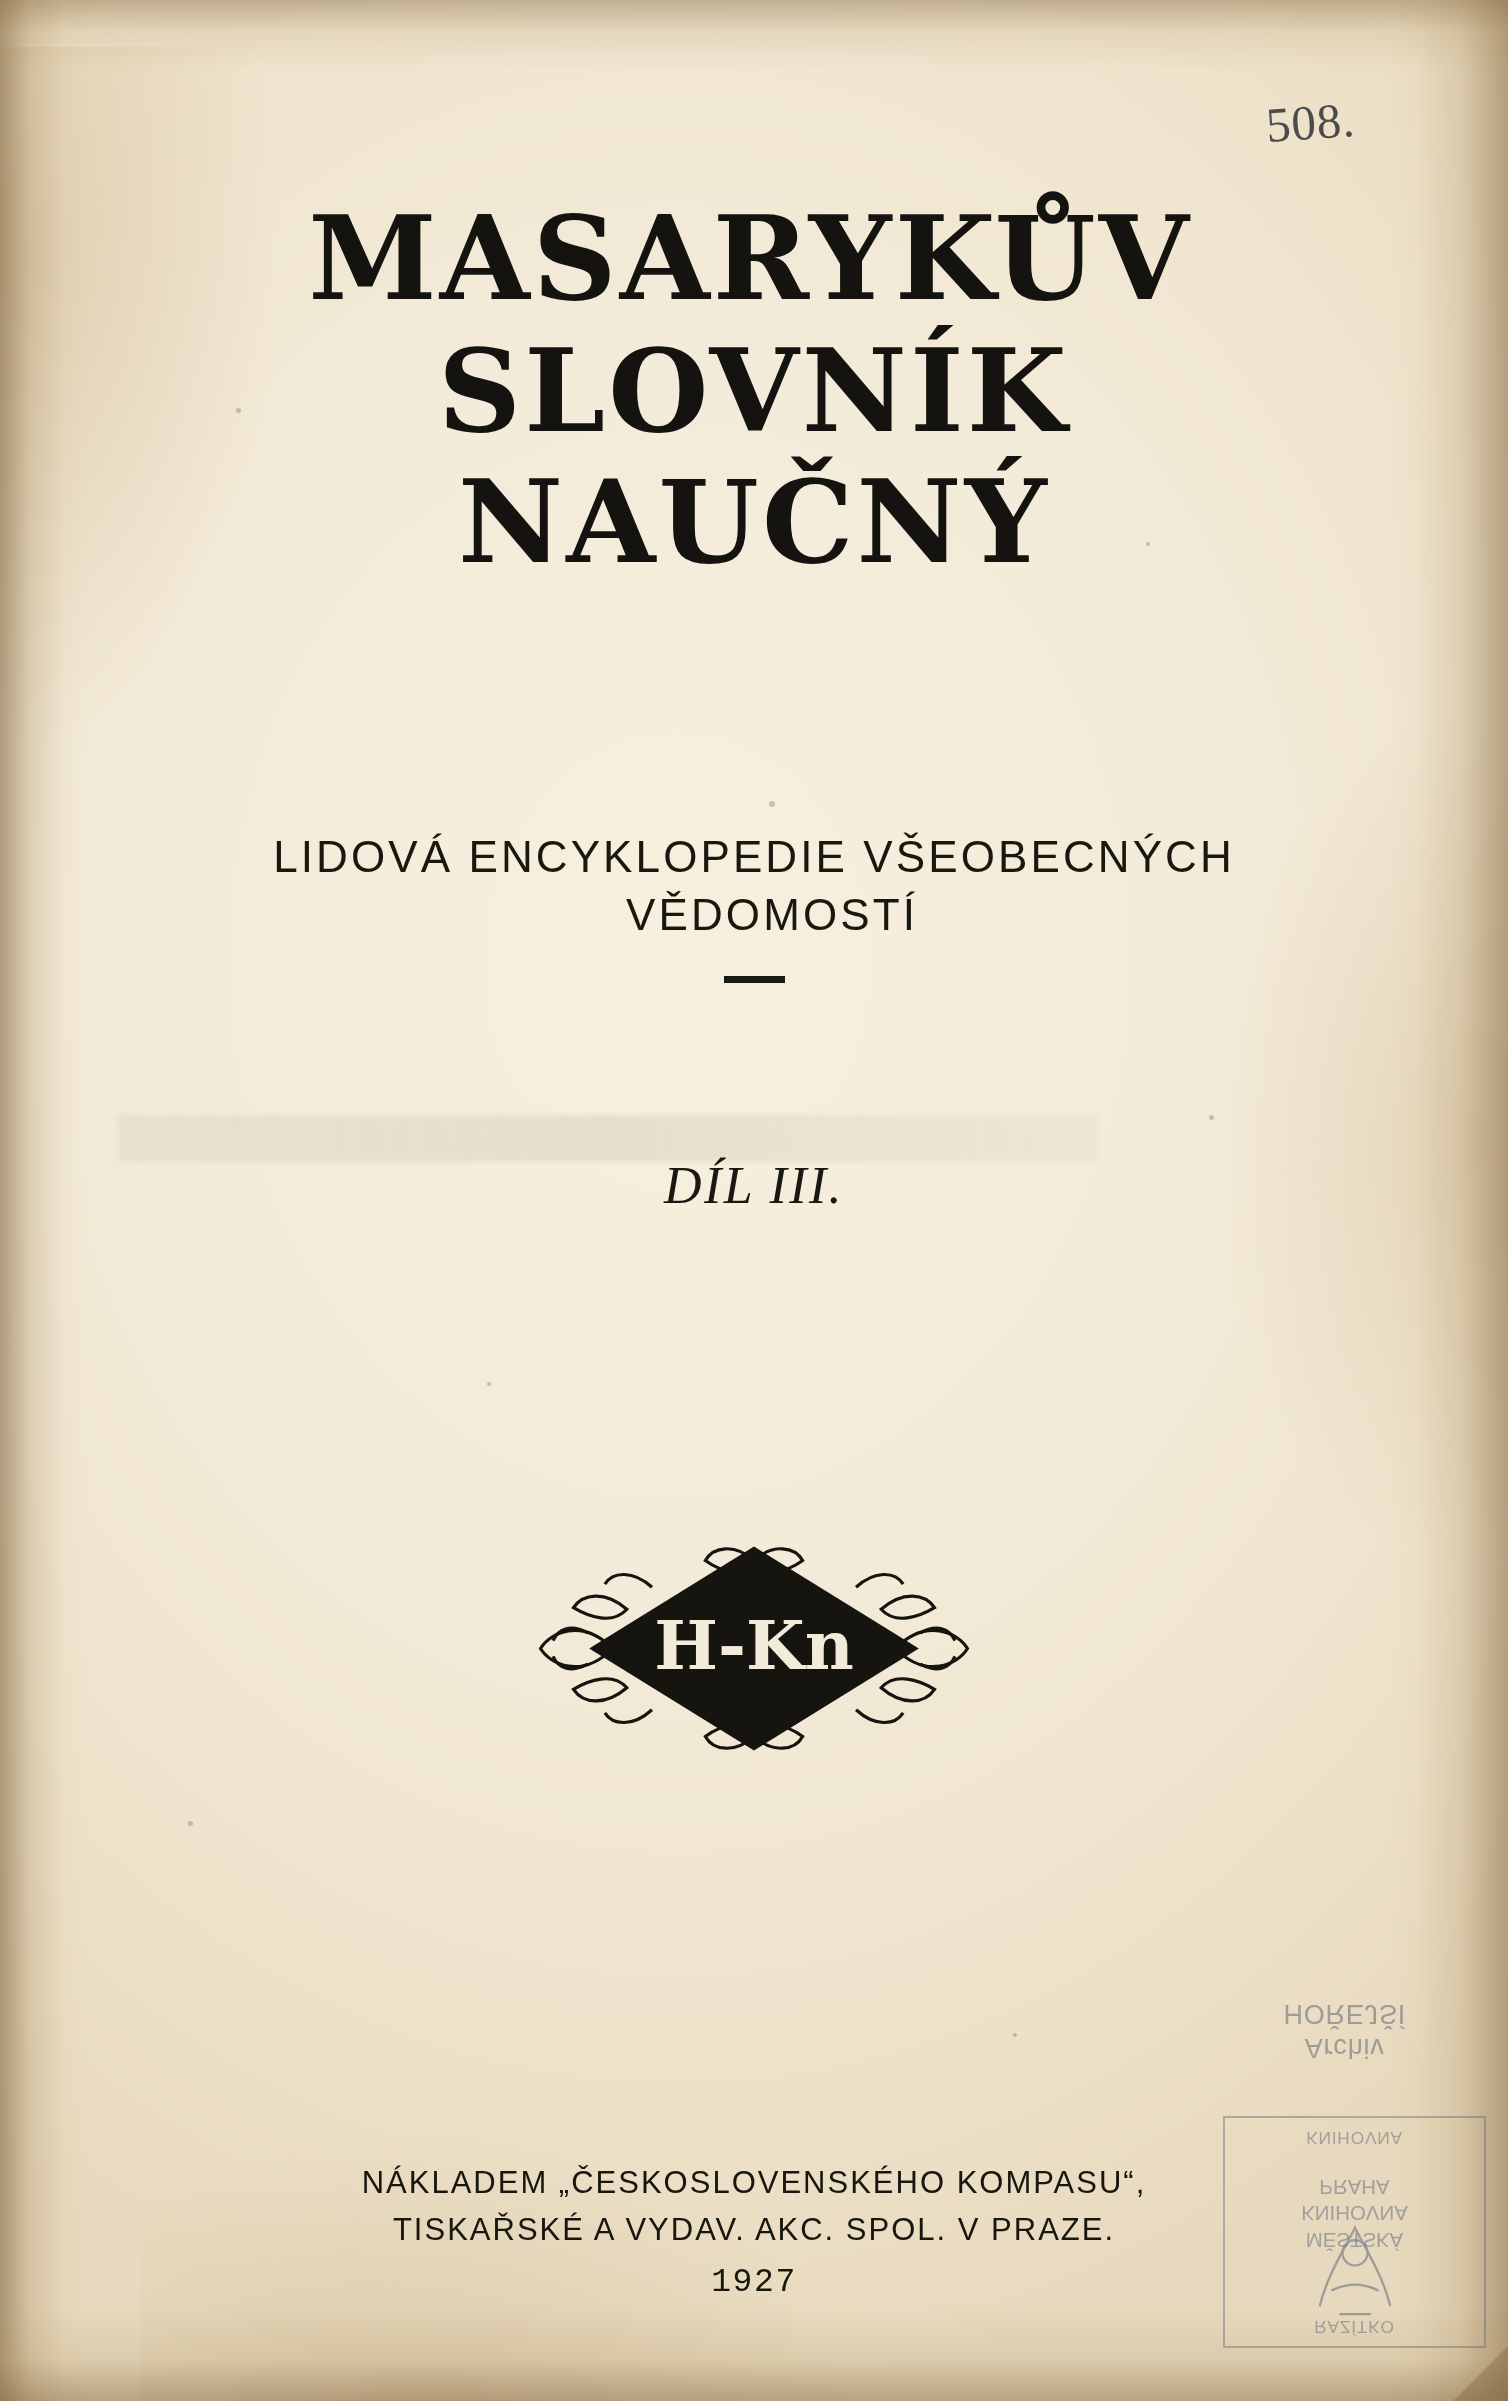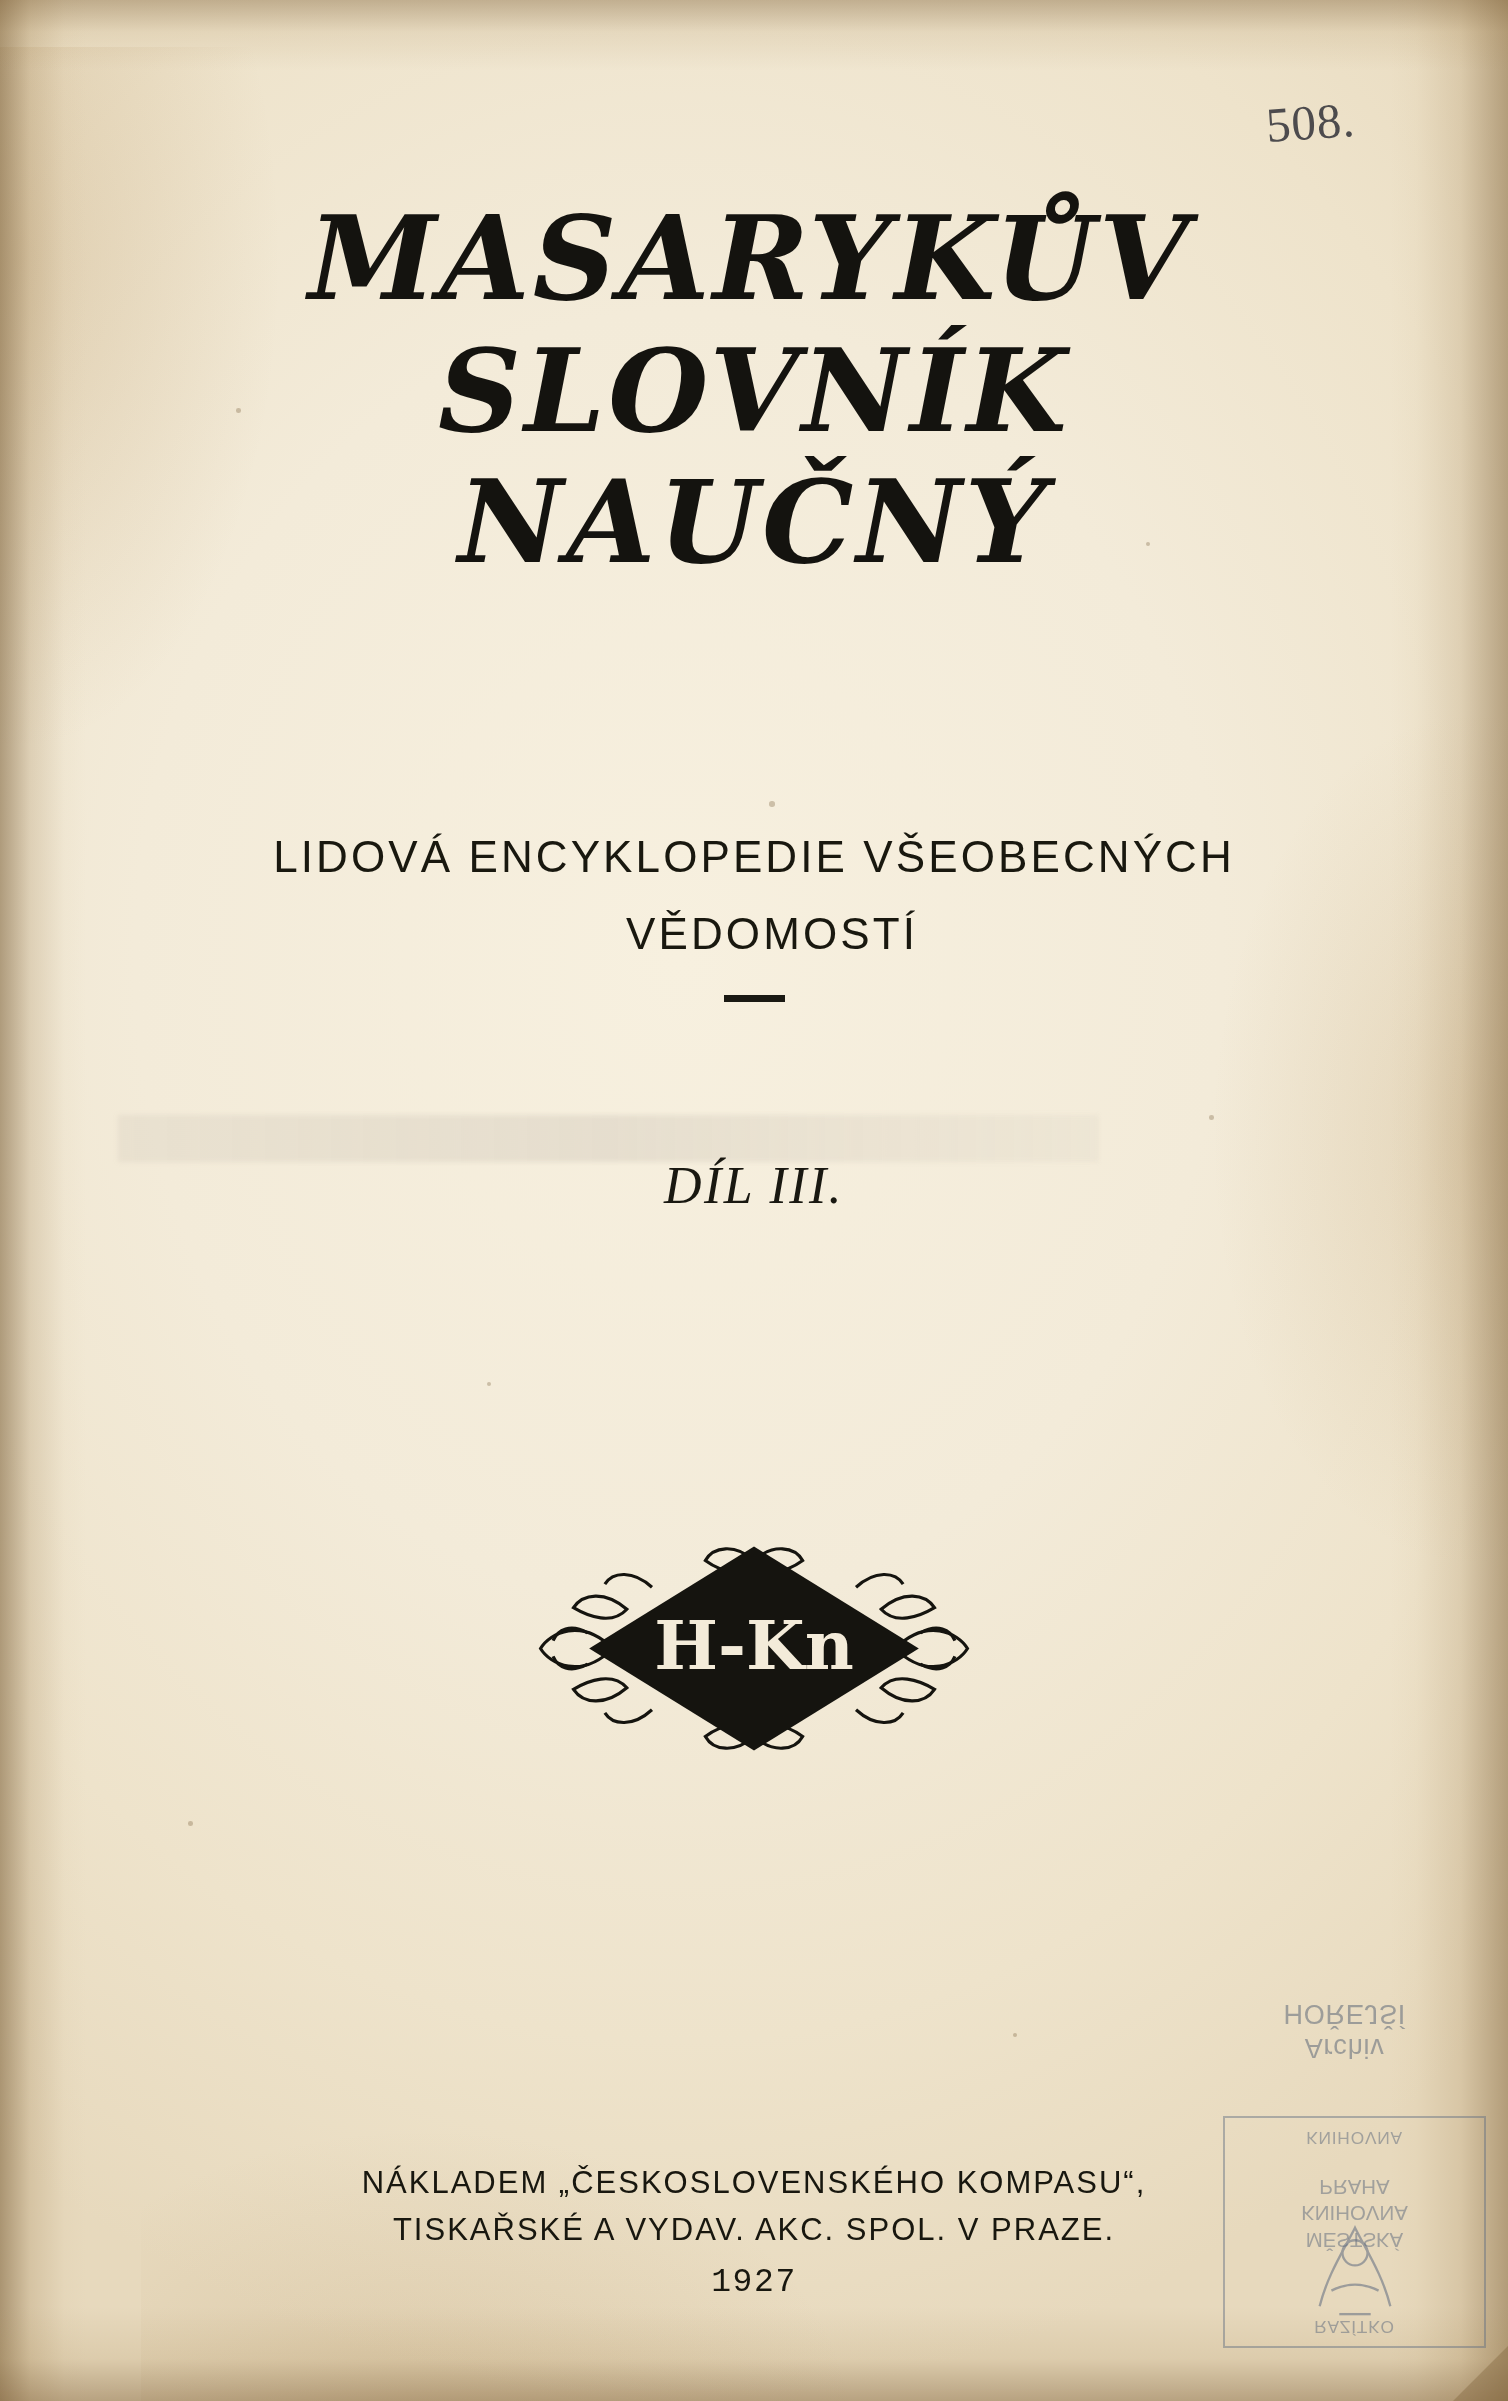--- a/index.html
+++ b/index.html
@@ -88,21 +88,20 @@
     transform: rotate(-4deg);
     letter-spacing: 0.8px;
     opacity: 0.82;
   }
   .title-block {
     position: absolute;
     left: 0;
     right: 0;
     top: 200px;
     text-align: center;
-    font-style: italic;
   }
   .title-line {
     font-family: "DejaVu Serif", serif;
     font-weight: bold;
     color: #14130f;
     line-height: 1.0;
     letter-spacing: 1.6px;
   }
   .title-line-1 {
     font-size: 116px;
@@ -125,21 +124,21 @@
     top: 832px;
     text-align: center;
   }
   .subtitle-line {
     font-family: "Liberation Sans", sans-serif;
     font-size: 44px;
     letter-spacing: 3.1px;
     color: #19180f;
   }
   .subtitle-line-2 {
-    margin-top: 27px;
+    margin-top: 8px;
     padding-left: 36px;
   }
   .rule {
     width: 61px;
     height: 7px;
     background: #1a1913;
     margin: 36px auto 0 auto;
   }
   .volume {
     position: absolute;

